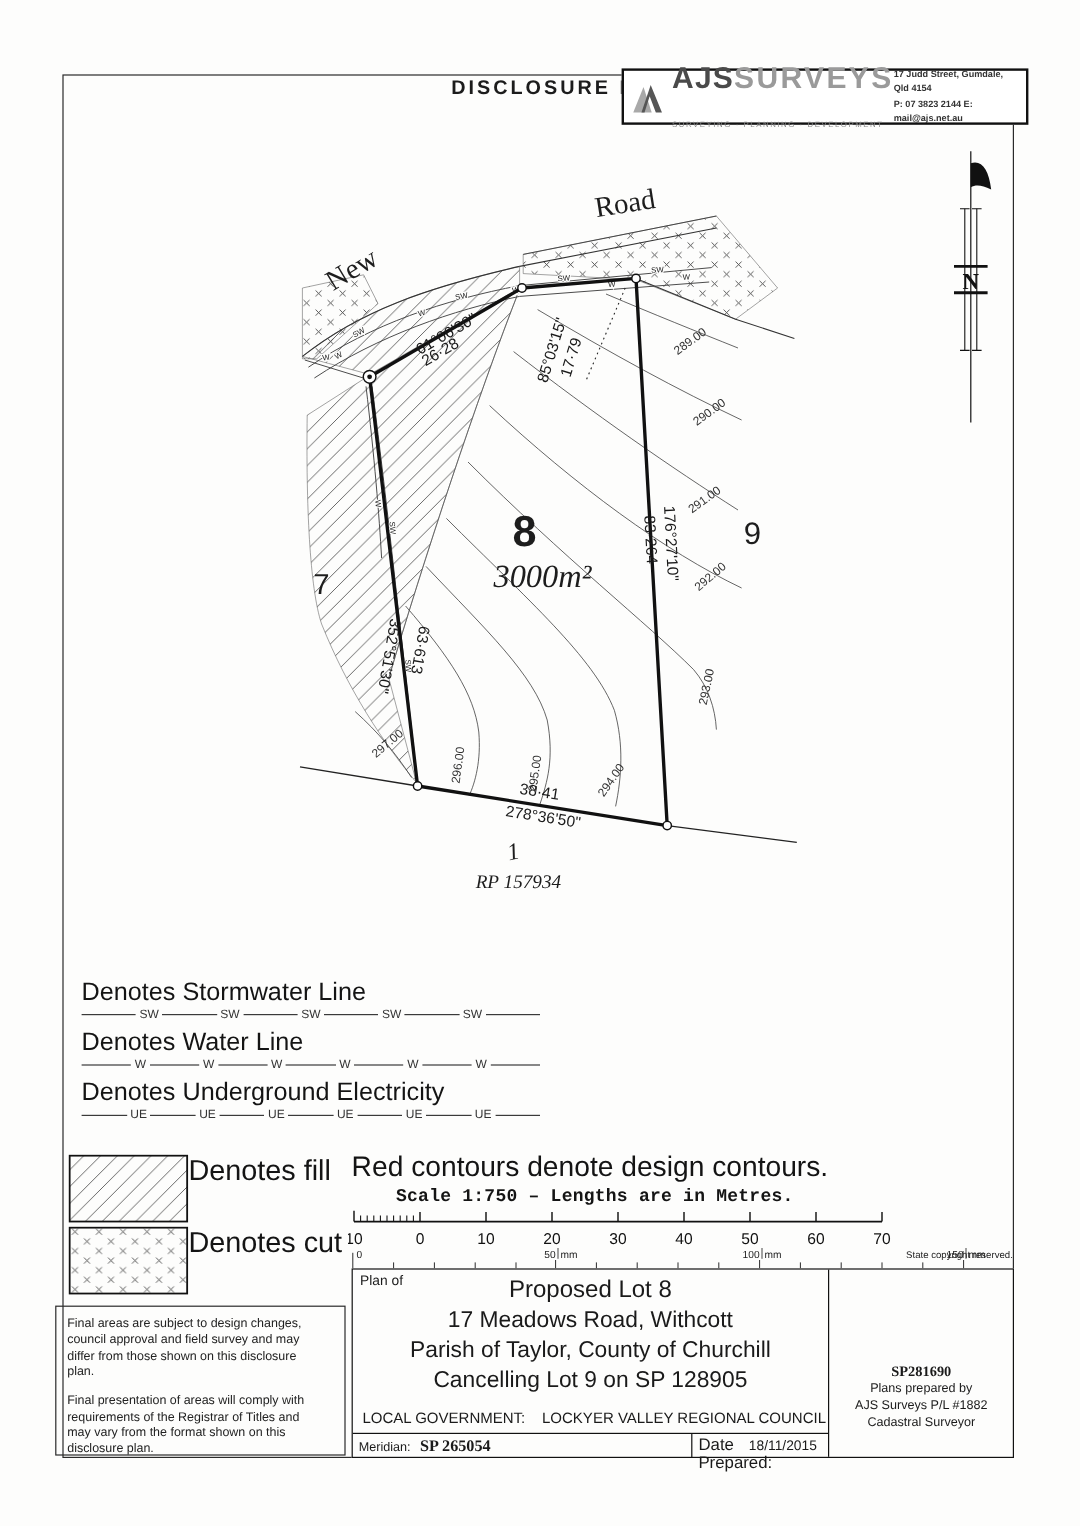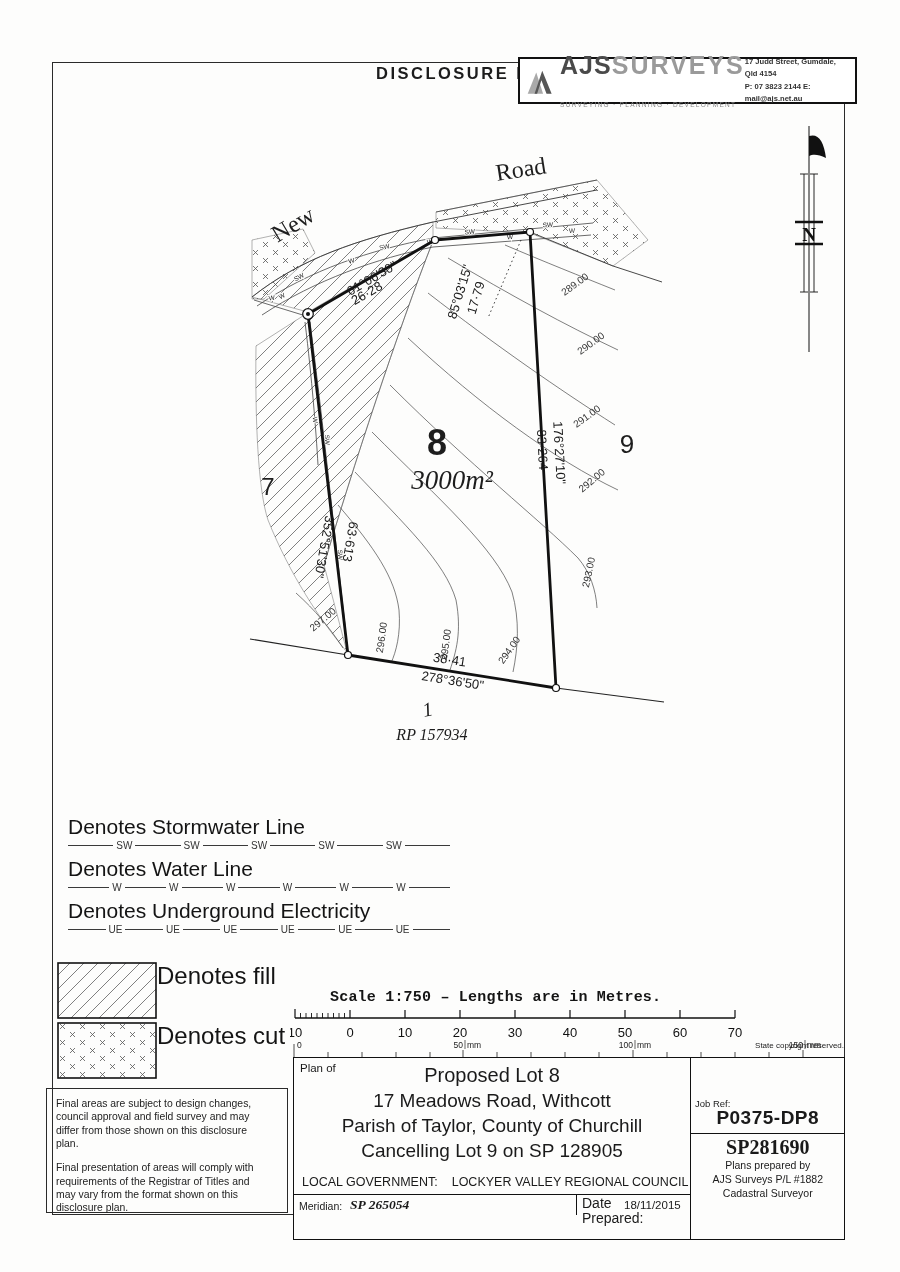--- a/index.html
+++ b/index.html
@@ -30,42 +30,42 @@
   #cut-item{left:57px;top:1022px;}
   .hatch-label{font-size:24px;color:#141414;}
   
   #red-note{left:293px;top:959px;font-size:23.5px;color:#141414;white-space:nowrap;}
   #scale-note{left:330px;top:989px;font-family:"Liberation Mono",monospace;font-weight:bold;font-size:15px;letter-spacing:0.2px;color:#141414;white-space:nowrap;}
   
   #disclaimer{left:46px;top:1088px;width:241.5px;height:125px;border:1.5px solid #2a2a2a;box-sizing:border-box;
               padding:8px 20px 0 9px;font-size:10.4px;line-height:1.28;color:#222;}
   #disclaimer p{margin:0 0 11px 0;}
   
-  #title-block{left:293px;top:1057px;width:552px;height:183px;border:1.5px solid #111;box-sizing:border-box;background:#fdfdfc;}
+  #title-block{left:293px;top:1057px;width:552px;height:158px;border:1.5px solid #111;box-sizing:border-box;background:#fdfdfc;}
   #tb-left{position:absolute;left:0;top:0;width:397px;height:100%;border-right:1.5px solid #111;box-sizing:border-box;}
   #tb-planof{position:absolute;left:6px;top:4px;font-size:11.5px;}
   #tb-lines{position:absolute;left:0;top:5px;width:100%;text-align:center;}
   .tb-l1{font-size:20px;line-height:25px;}
   .tb-l{font-size:19px;line-height:25px;}
   #tb-localgov{position:absolute;left:8px;top:117px;font-size:12.5px;white-space:nowrap;}
   #tb-localgov .lg-val{margin-left:14px;}
   #tb-meridian-row{position:absolute;left:0;top:136px;width:100%;height:21px;border-top:1.5px solid #111;box-sizing:border-box;}
   #tb-meridian-label{position:absolute;left:5px;top:5px;font-size:10.5px;}
-  #tb-meridian-value{position:absolute;left:56px;top:2px;font-family:"Liberation Serif",serif;font-style:italic;font-weight:bold;font-size:13.5px;text-align:right;}
+  #tb-meridian-value{position:absolute;left:56px;top:2px;font-family:"Liberation Serif",serif;font-weight:bold;font-size:13.5px;text-align:right;}
   #tb-date-cell{position:absolute;left:282px;top:0;width:115px;height:100%;border-left:1.5px solid #111;box-sizing:border-box;}
   #tb-date-label{position:absolute;left:5px;top:1px;font-size:14px;line-height:1.1;white-space:pre-line;}
   #tb-date-value{position:absolute;left:47px;top:4px;font-size:11.5px;}
   #tb-right{position:absolute;left:397px;top:0;width:153.5px;height:100%;}
   #tb-scale-cell{position:absolute;left:0;top:0;width:100%;height:38px;border-bottom:1.5px solid #111;box-sizing:border-box;}
   #tb-job-cell{position:absolute;left:0;top:38px;width:100%;height:38px;border-bottom:1.5px solid #111;box-sizing:border-box;}
   #tb-sp-cell{position:absolute;left:0;top:76px;width:100%;height:79px;text-align:center;}
   .cell-tag{position:absolute;left:4px;top:2px;font-size:9.5px;color:#222;}
   #tb-scale-value{position:absolute;left:0;top:12px;width:100%;text-align:center;font-family:"Liberation Serif",serif;font-style:italic;font-weight:bold;font-size:18px;}
   #tb-job-value{position:absolute;left:0;top:11px;width:100%;text-align:center;font-weight:bold;font-size:19px;letter-spacing:0.5px;}
-  #tb-sp-number{font-family:"Liberation Serif",serif;font-weight:bold;font-size:20px;margin-top:2px;}
+  #tb-sp-number{font-family:"Liberation Serif",serif;font-weight:bold;font-size:12px;margin-top:2px;}
   .tb-prep{font-size:10.5px;line-height:1.32;}
   
   .t{font-family:"Liberation Sans",sans-serif;fill:#1d1d1d;}
   .t-serif{font-family:"Liberation Serif",serif;fill:#1d1d1d;}
 </style>
 </head>
 <body>
 
 <div id="page">
 
@@ -277,20 +277,21 @@
     </svg>
     <span class="hatch-label">Denotes fill</span>
   </div>
   <div class="abs hatch-item" id="cut-item">
     <svg width="100" height="57">
       <rect x="1" y="1" width="98" height="55" fill="url(#hatch-cut)" stroke="#111" stroke-width="1.6"></rect>
     </svg>
     <span class="hatch-label">Denotes cut</span>
   </div>
 
+  <div class="abs" id="red-note">Red contours denote design contours.</div>
   <div class="abs" id="scale-note">Scale 1:750  –  Lengths are in Metres.</div>
 
   <svg class="abs" style="left:290px;top:1006px;" width="460" height="46" viewBox="0 0 460 46">
     <g stroke="#111" fill="none">
       <line x1="5" y1="12" x2="445" y2="12" stroke-width="1.3"></line>
       <path d="M5,12 L5,3 M60,12 L60,4 M115,12 L115,4 M170,12 L170,4 M225,12 L225,4 M280,12 L280,4 M335,12 L335,4 M390,12 L390,4 M445,12 L445,4" stroke-width="1.2"></path>
       <path d="M10.5,12 L10.5,7 M16,12 L16,7 M21.5,12 L21.5,7 M27,12 L27,7 M32.5,12 L32.5,7 M38,12 L38,7 M43.5,12 L43.5,7 M49,12 L49,7 M54.5,12 L54.5,7" stroke-width="0.9"></path>
     </g>
     <g style="font-family:'Liberation Sans',sans-serif;font-size:13px;fill:#111;" text-anchor="middle">
       <text x="5" y="31">10</text>
@@ -345,24 +346,20 @@
         <span id="tb-meridian-label">Meridian:</span>
         <span id="tb-meridian-value">SP 265054</span>
         <div id="tb-date-cell">
           <div id="tb-date-label">Date
 Prepared:</div>
           <div id="tb-date-value">18/11/2015</div>
         </div>
       </div>
     </div>
     <div id="tb-right">
-      <div id="tb-job-cell">
-        <div class="cell-tag">Job Ref:</div>
-        <div id="tb-job-value">P0375-DP8</div>
-      </div>
       <div id="tb-sp-cell">
         <div id="tb-sp-number">SP281690</div>
         <div class="tb-prep">Plans prepared by</div>
         <div class="tb-prep">AJS Surveys P/L  #1882</div>
         <div class="tb-prep">Cadastral Surveyor</div>
       </div>
     </div>
   </div>
 
 </div>

